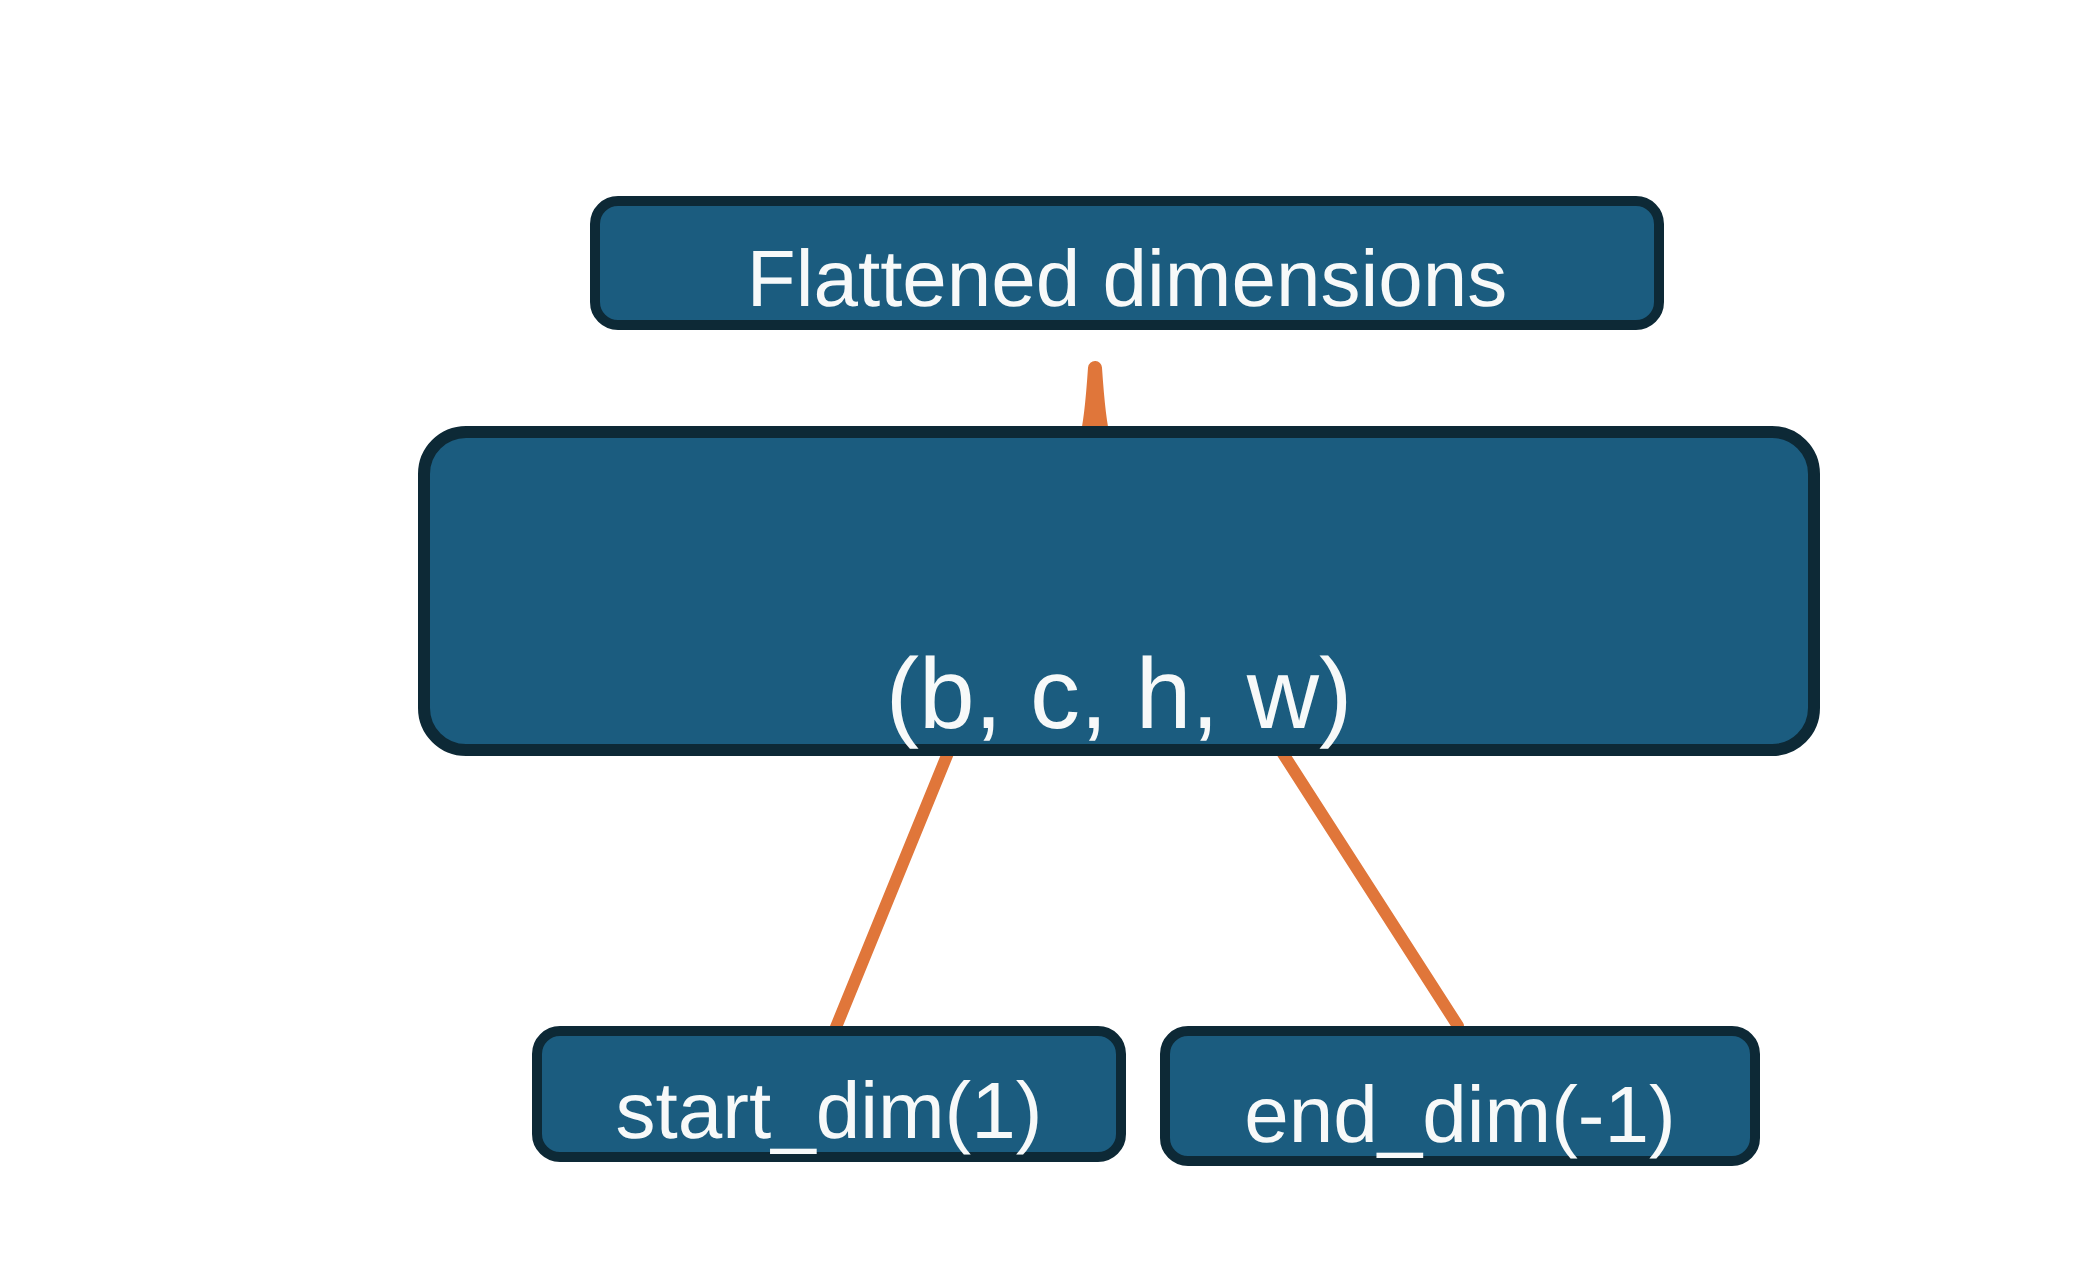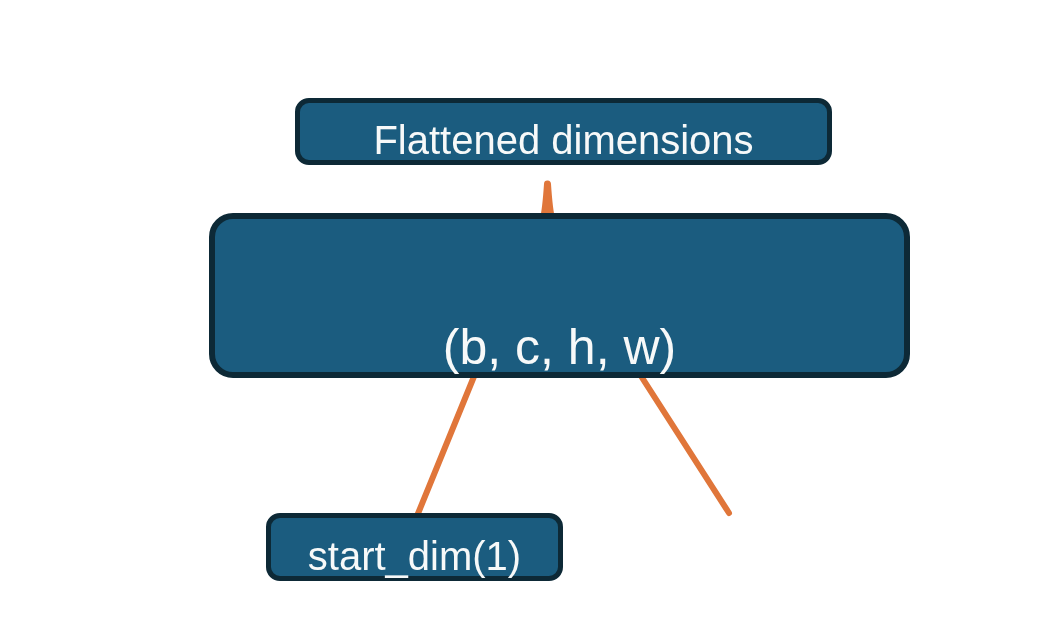--- a/index.html
+++ b/index.html
@@ -103,14 +103,17 @@
   </div>
 
   <div class="box big-box">
     <span class="label">(b, c, h, w)</span>
   </div>
 
   <div class="box start-box">
     <span class="label">start_dim(1)</span>
   </div>
 
+  <div class="box end-box">
+    <span class="label">end_dim(-1)</span>
+  </div>
 
 </div>
 
 </body></html>

